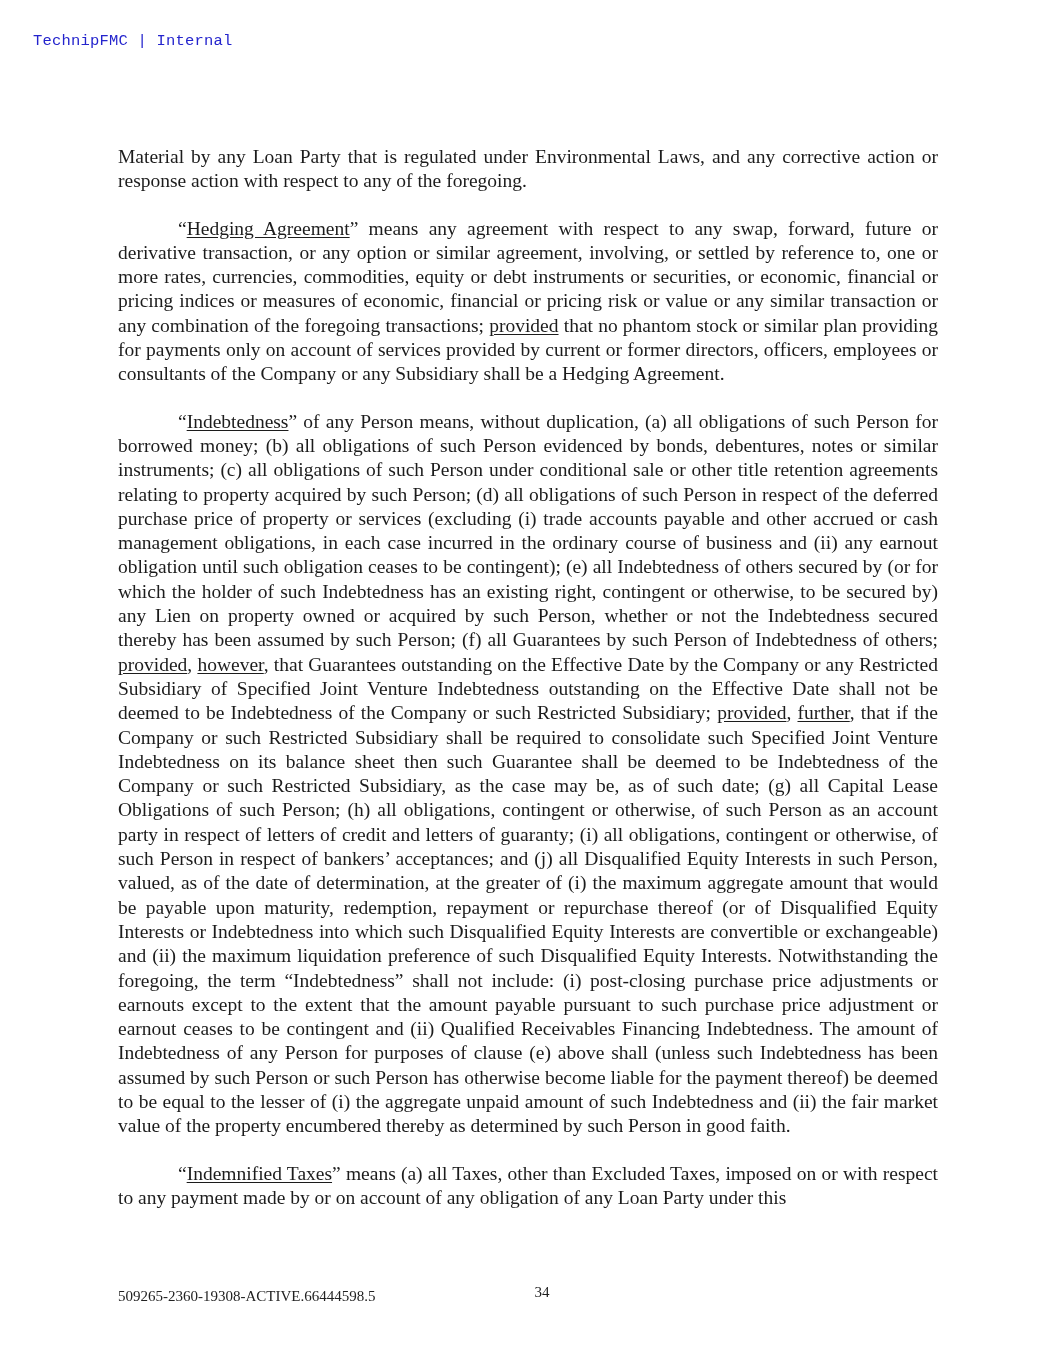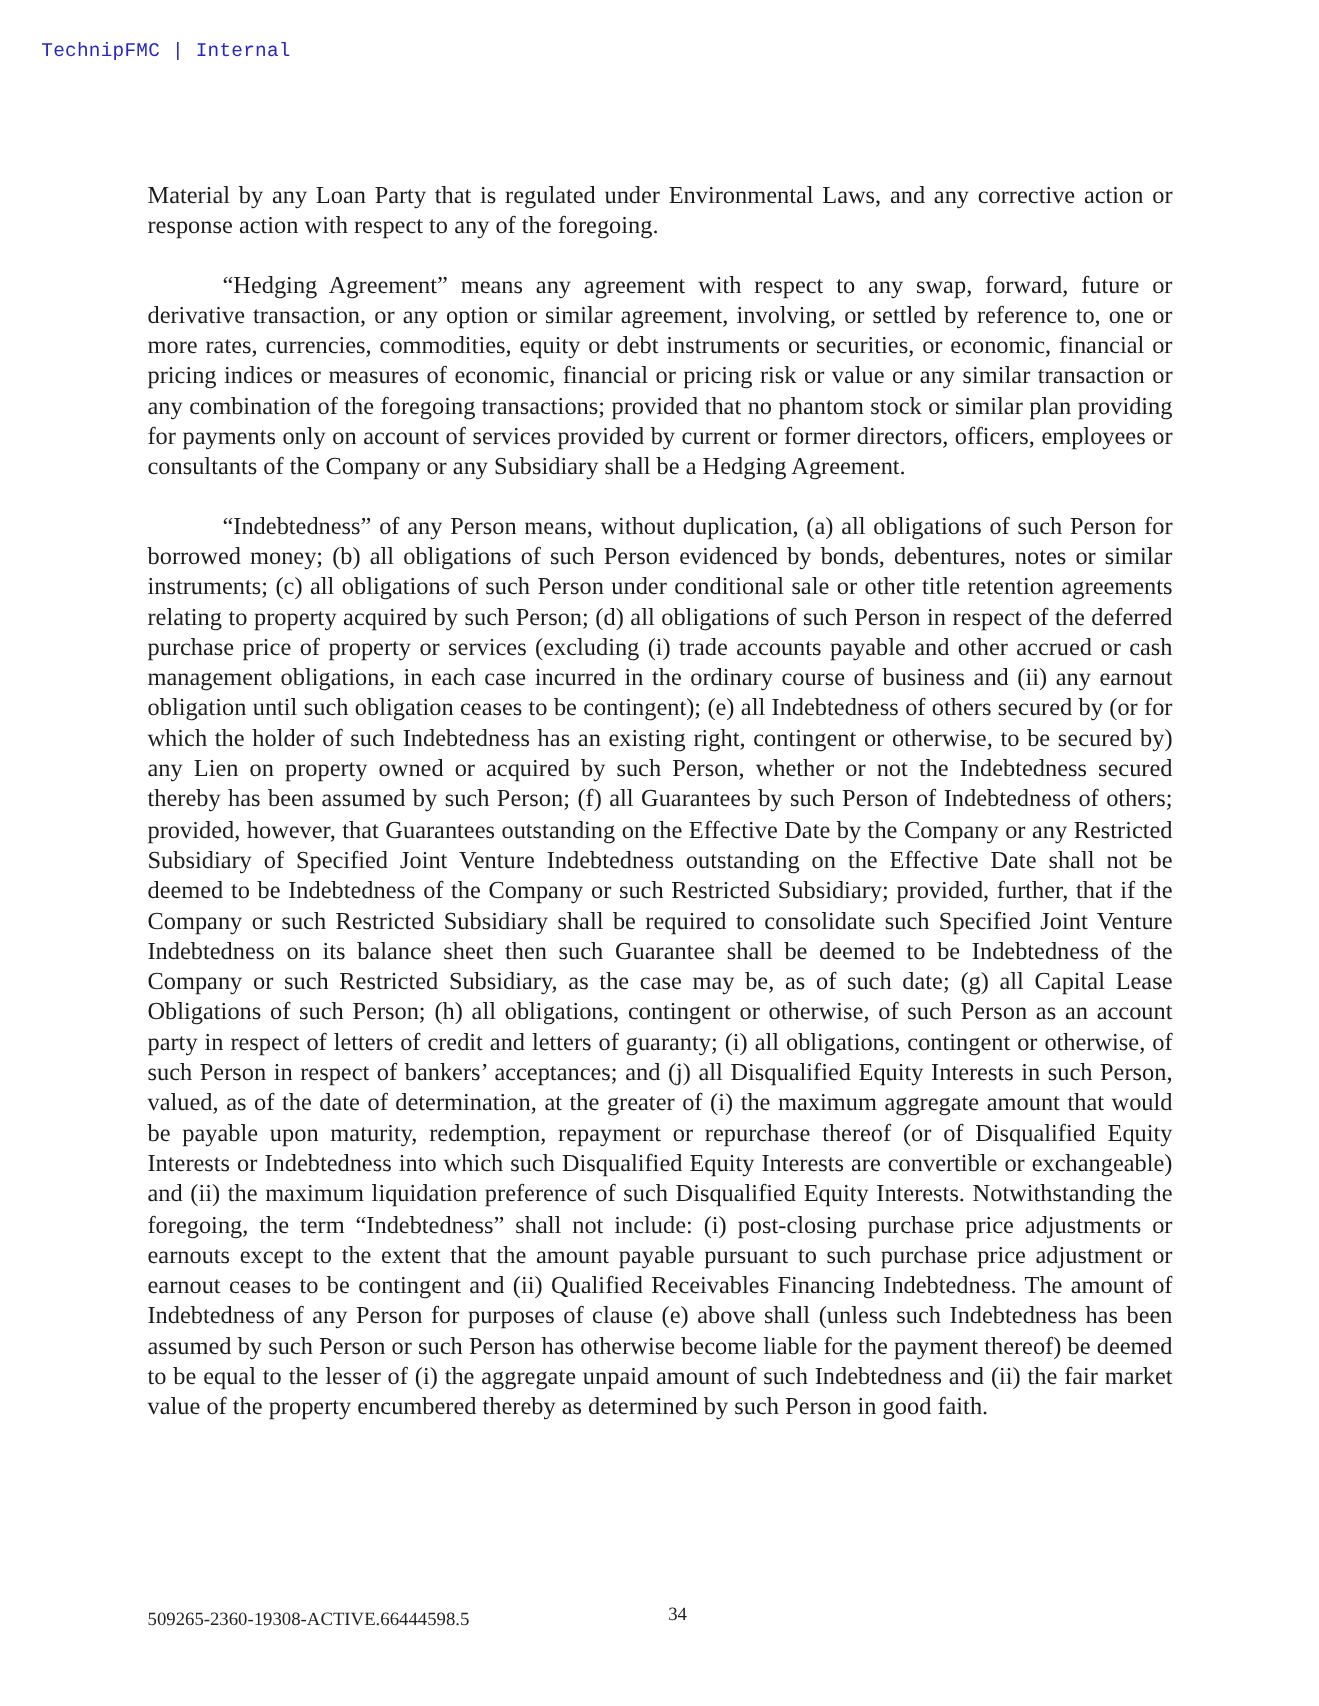--- a/index.html
+++ b/index.html
@@ -24,21 +24,21 @@
     position: absolute;
     top: 121px; left: 118px;
     width: 820px;
     font-size: 19.5px;
     line-height: 24.3px;
     text-align: justify;
     margin-top: 24px;
   }
   .para { margin: 0 0 23px 0; text-indent: 60px; }
   .para.noindent { text-indent: 0; }
-  .u { text-underline-offset: 2px; }
+  .u { text-decoration: underline; text-underline-offset: 2px; }
   .footer-docid {
     position: absolute;
     top: 1288px; left: 118px;
     font-size: 15px;
     color: #222;
   }
   .footer-pagenum {
     position: absolute;
     top: 1284px; left: 132px;
     width: 820px;
@@ -49,17 +49,18 @@
 </style>
 </head>
 <body>
 
 <div class="corp-header">TechnipFMC | Internal</div>
 
 <main class="content">
   <p class="para noindent"><span>Material by any Loan Party that is regulated under Environmental Laws, and any corrective action or response action with respect to any of the foregoing.</span></p>
   <p class="para"><span>“</span><span class="u">Hedging Agreement</span><span>” means any agreement with respect to any swap, forward, future or derivative transaction, or any option or similar agreement, involving, or settled by reference to, one or more rates, currencies, commodities, equity or debt instruments or securities, or economic, financial or pricing indices or measures of economic, financial or pricing risk or value or any similar transaction or any combination of the foregoing transactions; </span><span class="u">provided</span><span> that no phantom stock or similar plan providing for payments only on account of services provided by current or former directors, officers, employees or consultants of the Company or any Subsidiary shall be a Hedging Agreement.</span></p>
   <p class="para"><span>“</span><span class="u">Indebtedness</span><span>” of any Person means, without duplication, (a) all obligations of such Person for borrowed money; (b) all obligations of such Person evidenced by bonds, debentures, notes or similar instruments; (c) all obligations of such Person under conditional sale or other title retention agreements relating to property acquired by such Person; (d) all obligations of such Person in respect of the deferred purchase price of property or services (excluding (i) trade accounts payable and other accrued or cash management obligations, in each case incurred in the ordinary course of business and (ii) any earnout obligation until such obligation ceases to be contingent); (e) all Indebtedness of others secured by (or for which the holder of such Indebtedness has an existing right, contingent or otherwise, to be secured by) any Lien on property owned or acquired by such Person, whether or not the Indebtedness secured thereby has been assumed by such Person; (f) all Guarantees by such Person of Indebtedness of others; </span><span class="u">provided</span><span>, </span><span class="u">however</span><span>, that Guarantees outstanding on the Effective Date by the Company or any Restricted Subsidiary of Specified Joint Venture Indebtedness outstanding on the Effective Date shall not be deemed to be Indebtedness of the Company or such Restricted Subsidiary; </span><span class="u">provided</span><span>, </span><span class="u">further</span><span>, that if the Company or such Restricted Subsidiary shall be required to consolidate such Specified Joint Venture Indebtedness on its balance sheet then such Guarantee shall be deemed to be Indebtedness of the Company or such Restricted Subsidiary, as the case may be, as of such date; (g) all Capital Lease Obligations of such Person; (h) all obligations, contingent or otherwise, of such Person as an account party in respect of letters of credit and letters of guaranty; (i) all obligations, contingent or otherwise, of such Person in respect of bankers’ acceptances; and (j) all Disqualified Equity Interests in such Person, valued, as of the date of determination, at the greater of (i) the maximum aggregate amount that would be payable upon maturity, redemption, repayment or repurchase thereof (or of Disqualified Equity Interests or Indebtedness into which such Disqualified Equity Interests are convertible or exchangeable) and (ii) the maximum liquidation preference of such Disqualified Equity Interests.  Notwithstanding the foregoing, the term “Indebtedness” shall not include: (i) post-closing purchase price adjustments or earnouts except to the extent that the amount payable pursuant to such purchase price adjustment or earnout ceases to be contingent and (ii) Qualified Receivables Financing Indebtedness.  The amount of Indebtedness of any Person for purposes of clause (e) above shall (unless such Indebtedness has been assumed by such Person or such Person has otherwise become liable for the payment thereof) be deemed to be equal to the lesser of (i) the aggregate unpaid amount of such Indebtedness and (ii) the fair market value of the property encumbered thereby as determined by such Person in good faith.</span></p>
+  <p class="para"><span>“</span><span class="u">Indemnified Taxes</span><span>” means (a) all Taxes, other than Excluded Taxes, imposed on or with respect to any payment made by or on account of any obligation of any Loan Party under this</span></p>
 </main>
 
 <div class="footer-docid">509265-2360-19308-ACTIVE.66444598.5</div>
 
 <div class="footer-pagenum">34</div>
 
 </body></html>

